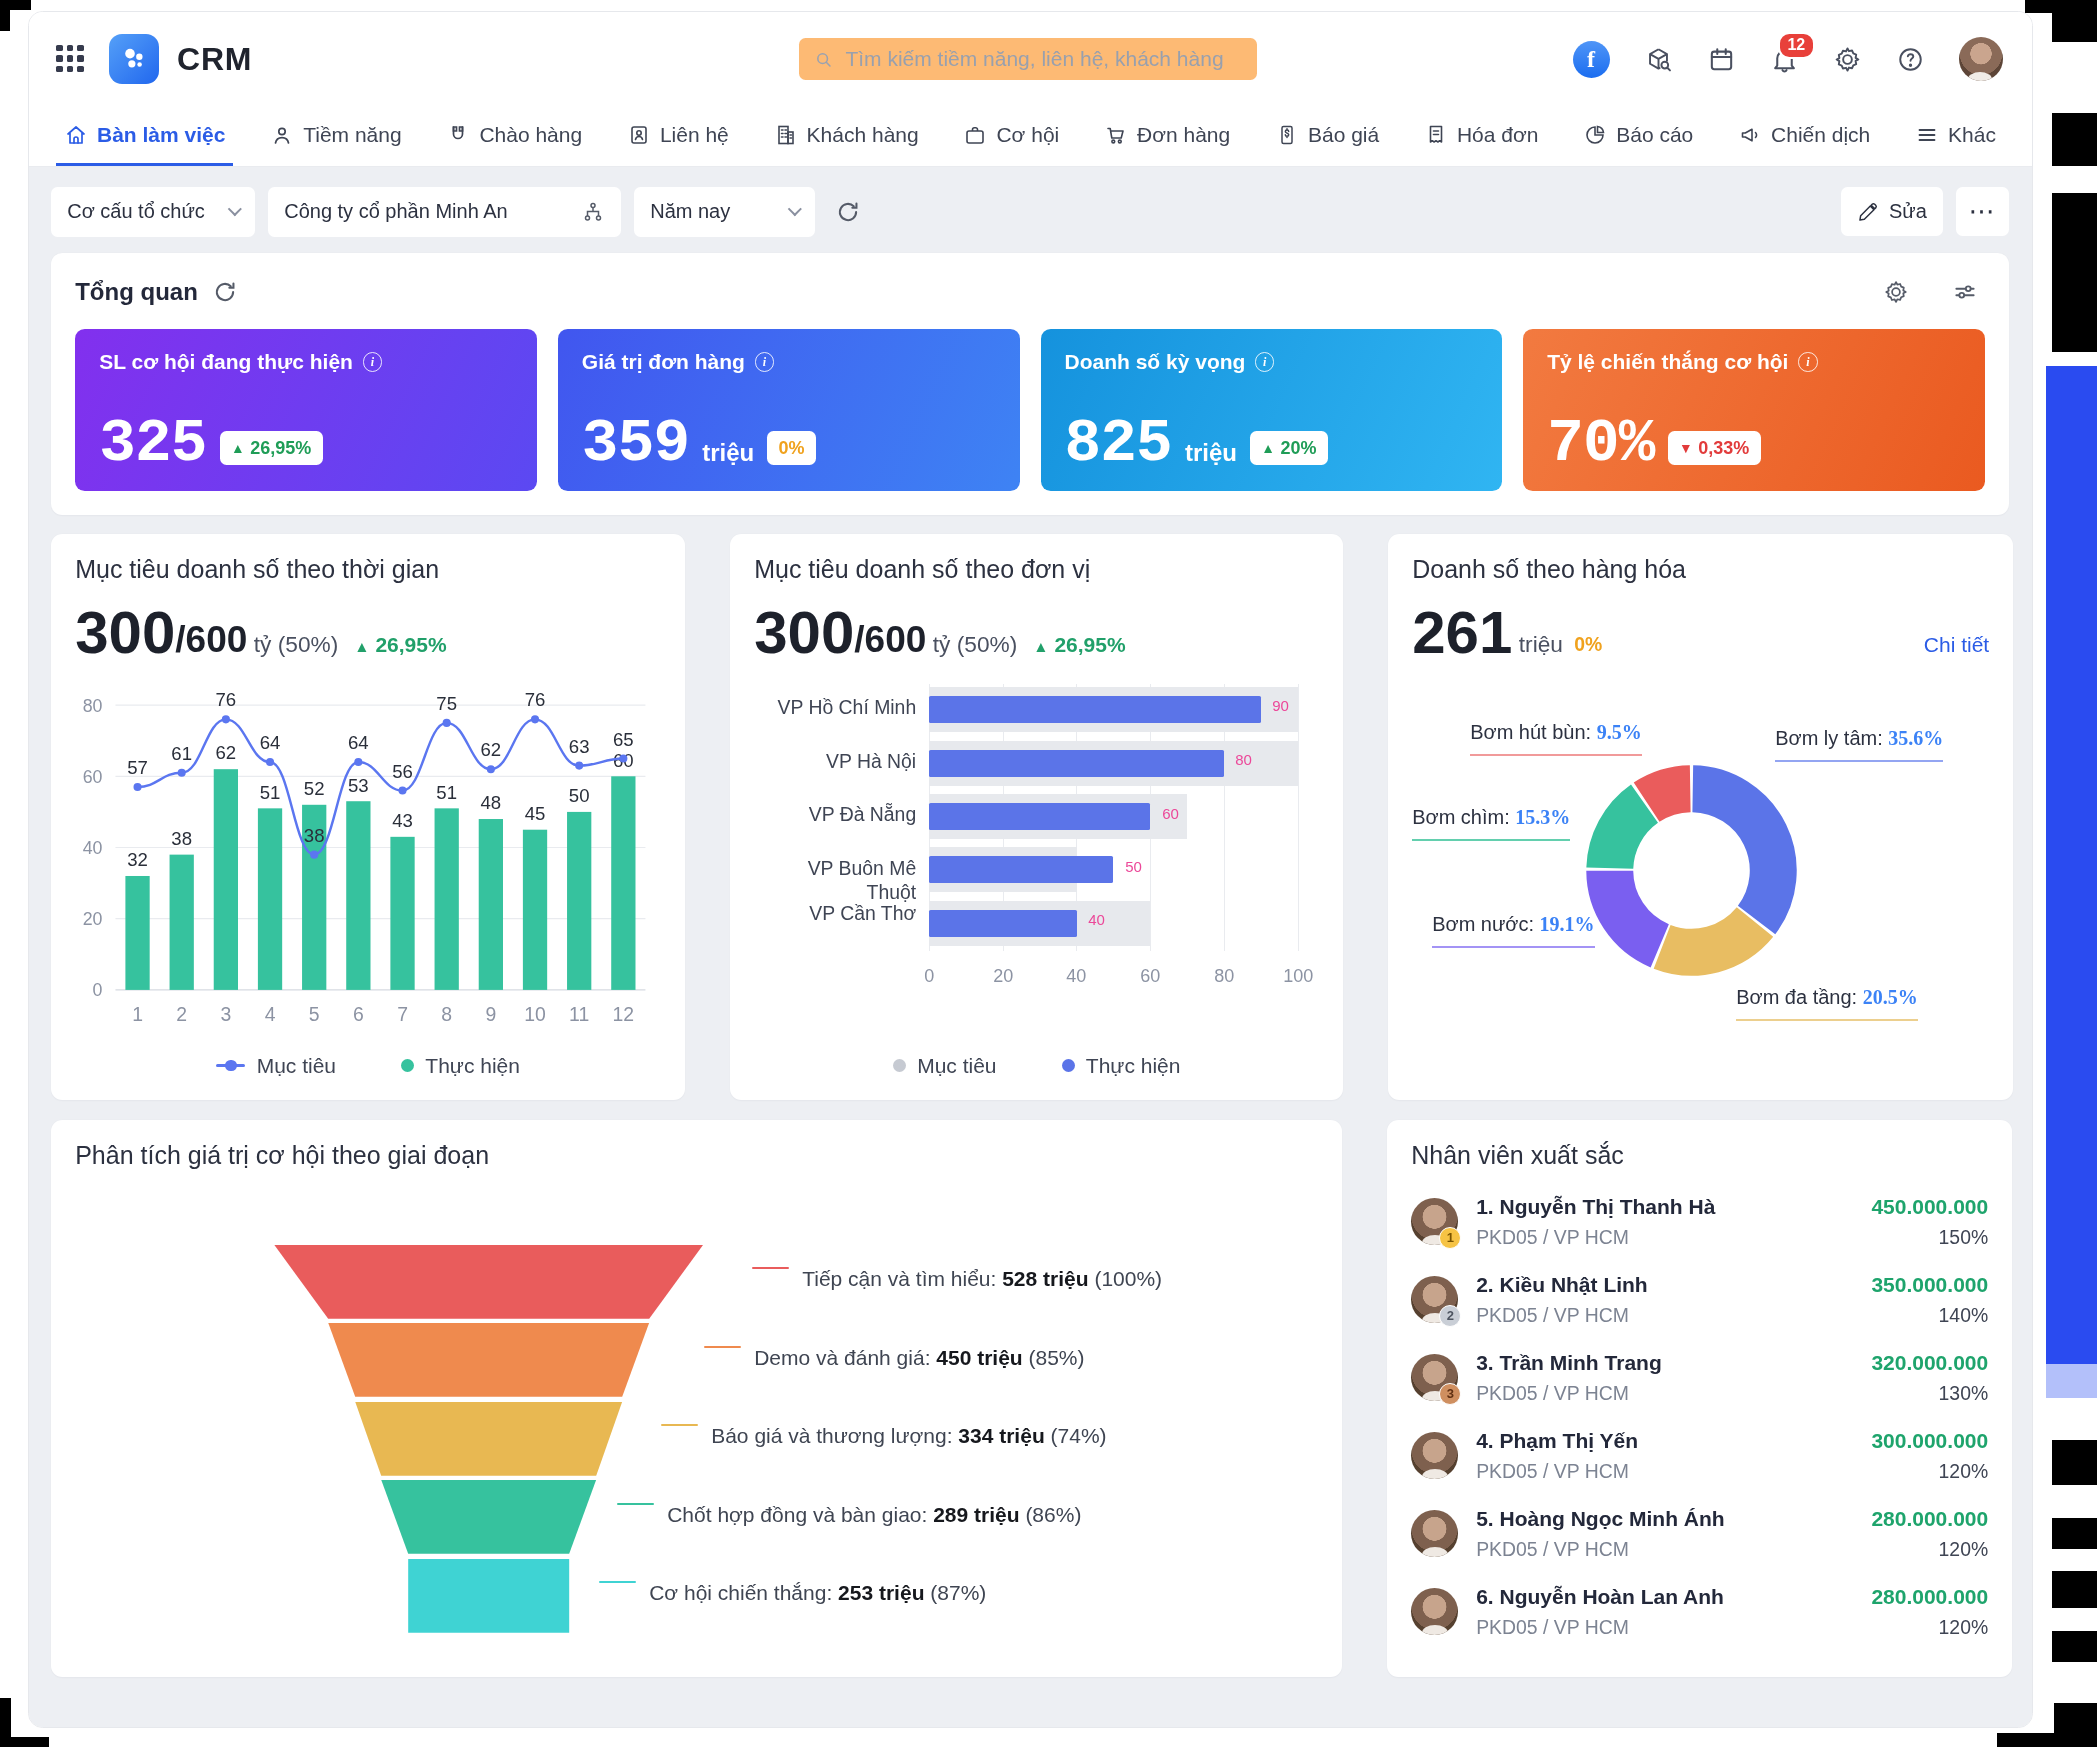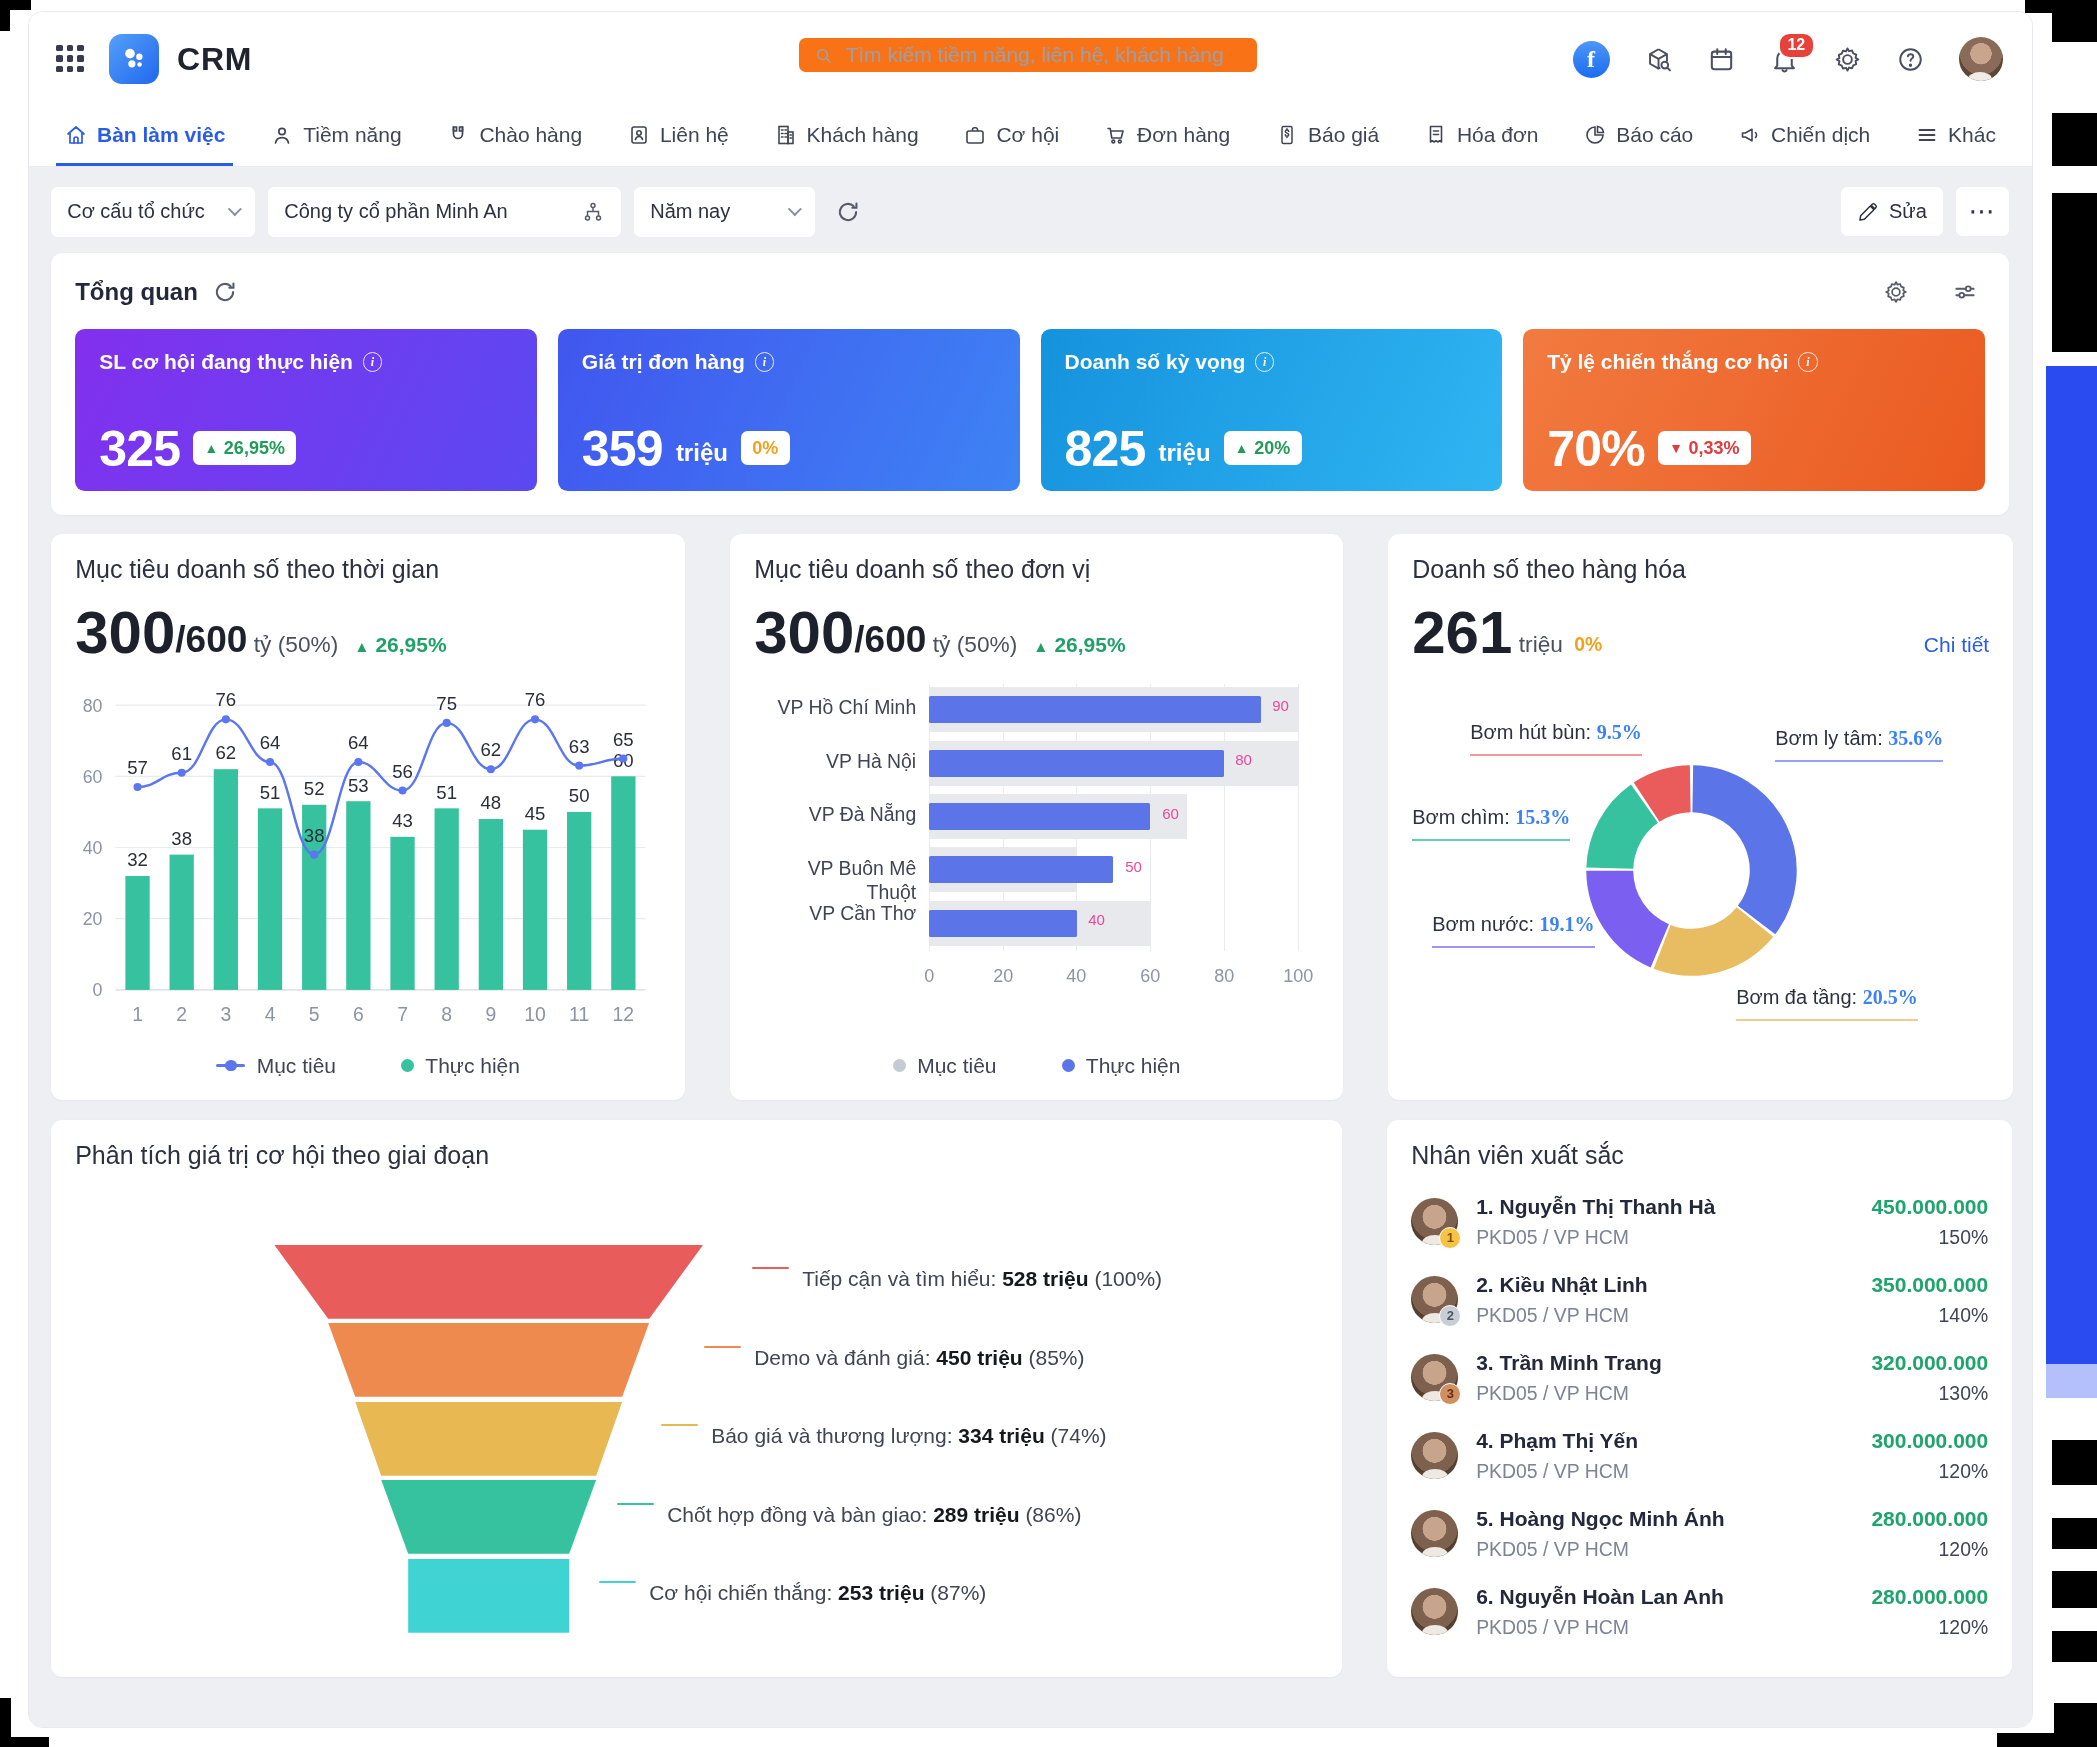--- a/index.html
+++ b/index.html
@@ -7,21 +7,21 @@
 
   .window { position:absolute; left:27.5px; top:11.3px; width:2005px; height:1717px; background:#fff; border:0.8px solid #e6e8ec; border-radius:14.6px; overflow:hidden; }
 
   
   .topbar { height:94px; display:flex; align-items:center; padding-left:27.5px; position:relative; background:#fff; }
   .waffle { width:29px; height:29px; display:grid; grid-template-columns:repeat(3,6.5px); grid-template-rows:repeat(3,6.5px); gap:4px; margin-right:24px; cursor:pointer; }
   .waffle i { background:#363b4d; border-radius:1.6px; }
   .logo { width:50px; height:50px; border-radius:13px; background:linear-gradient(135deg,#55a0f8,#2167ee); display:flex; align-items:center; justify-content:center; }
   .logo svg { width:32px; height:32px; }
   .brand { font-size:32px; font-weight:bold; color:#20242e; margin-left:18px; letter-spacing:0.8px; }
-  .search { position:absolute; left:770px; top:26px; width:458px; height:34px; background:#f97316; border-radius:6.5px; display:flex; align-items:center; padding:0 14.6px; gap:11.3px; }
+  .search { position:absolute; left:770px; top:26px; width:458px; height:42px; background:#fdba74; border-radius:6.5px; display:flex; align-items:center; padding:0 14.6px; gap:11.3px; }
   .search svg { width:21px; height:21px; color:#9aa2b0; flex:none; }
   .search input { border:none; outline:none; background:transparent; font-size:21px; color:#3f4554; width:100%; font-family:inherit; }
   .search input::placeholder { color:#98a0ae; }
   .top-icons { position:absolute; right:29px; top:0; height:94px; display:flex; align-items:center; gap:34px; color:#4a5060; }
   .top-icons .tico svg { width:29px; height:29px; display:block; }
   .fb { width:37px; height:37px; border-radius:50%; background:linear-gradient(180deg,#4f95f7,#1b6df0); color:#fff; font-weight:bold; font-size:24px; display:flex; align-items:center; justify-content:center; font-family:"Liberation Serif",serif; }
   .bellwrap { position:relative; }
   .nbadge { position:absolute; top:-13px; right:-16px; background:#e8403a; color:#fff; font-size:16px; font-weight:bold; border-radius:11.3px; padding:2.4px 7.3px; border:2.4px solid #fff; }
   .avatar { width:44px; height:44px; border-radius:50%; background:radial-gradient(circle at 50% 38%, #caa58e 0 30%, #8a6a58 31% 60%, #5d4537 61%); position:relative; overflow:hidden; }
   .avatar::after { content:""; position:absolute; left:9.7px; bottom:-4.9px; width:24px; height:14.6px; border-radius:50% 50% 0 0; background:#f1ece7; }
@@ -51,21 +51,21 @@
   .overview-card { margin-top:16px; background:#fff; border-radius:11.3px; padding:19.4px 24px 24px; box-shadow:0 0.8px 1.6px rgba(20,24,40,.04); }
   .ov-head { display:flex; align-items:center; }
   .ov-title { font-size:24px; font-weight:bold; color:#23283a; }
   .ov-head .icon-btn { margin-left:8px; }
   .ov-right { margin-left:auto; display:flex; gap:22.7px; color:#5a6170; }
   .kpi-grid { display:grid; grid-template-columns:repeat(4,1fr); gap:21px; margin-top:18px; }
   .kpi { border-radius:9.7px; height:162px; padding:21px 24px; color:#fff; position:relative; }
   .kpi-title { font-size:21px; font-weight:600; display:flex; align-items:center; gap:9.7px; }
   .info { width:19.4px; height:19.4px; border:1.6px solid rgba(255,255,255,.85); border-radius:50%; font-size:12px; font-style:italic; font-family:"Liberation Serif",serif; display:flex; align-items:center; justify-content:center; flex:none; cursor:pointer; }
   .kpi-vrow { position:absolute; left:24px; bottom:19.4px; display:flex; align-items:flex-end; gap:13px; }
-  .kpi-value { font-size:50px; font-weight:bold; line-height:.92; letter-spacing:-0.8px; }
+  .kpi-value { font-size:61px; font-weight:bold; line-height:.92; letter-spacing:-0.8px;font-family:Liberation Mono, monospace; }
   .kpi-unit { font-size:24px; font-weight:600; margin-bottom:4.9px; }
   .kpi-badge { background:#fff; border-radius:6.5px; padding:6.5px 11.3px; font-size:18px; font-weight:bold; display:flex; align-items:center; gap:5.7px; margin-bottom:6.5px; }
   .kpi-badge .arr { font-size:13.8px; }
 
   
   .row2 { display:grid; grid-template-columns:634px 613px 625px; column-gap:45px; margin-top:19.4px; }
   .row3 { display:grid; grid-template-columns:1291px 625px; column-gap:45px; margin-top:19.4px; }
   .card { background:#fff; border-radius:11.3px; padding:21px 24px; position:relative; box-shadow:0 0.8px 1.6px rgba(20,24,40,.04); }
   .row2 .card { height:566px; } .row3 .card { height:557px; }
   .card-title { font-size:25px; color:#2c3140; }

